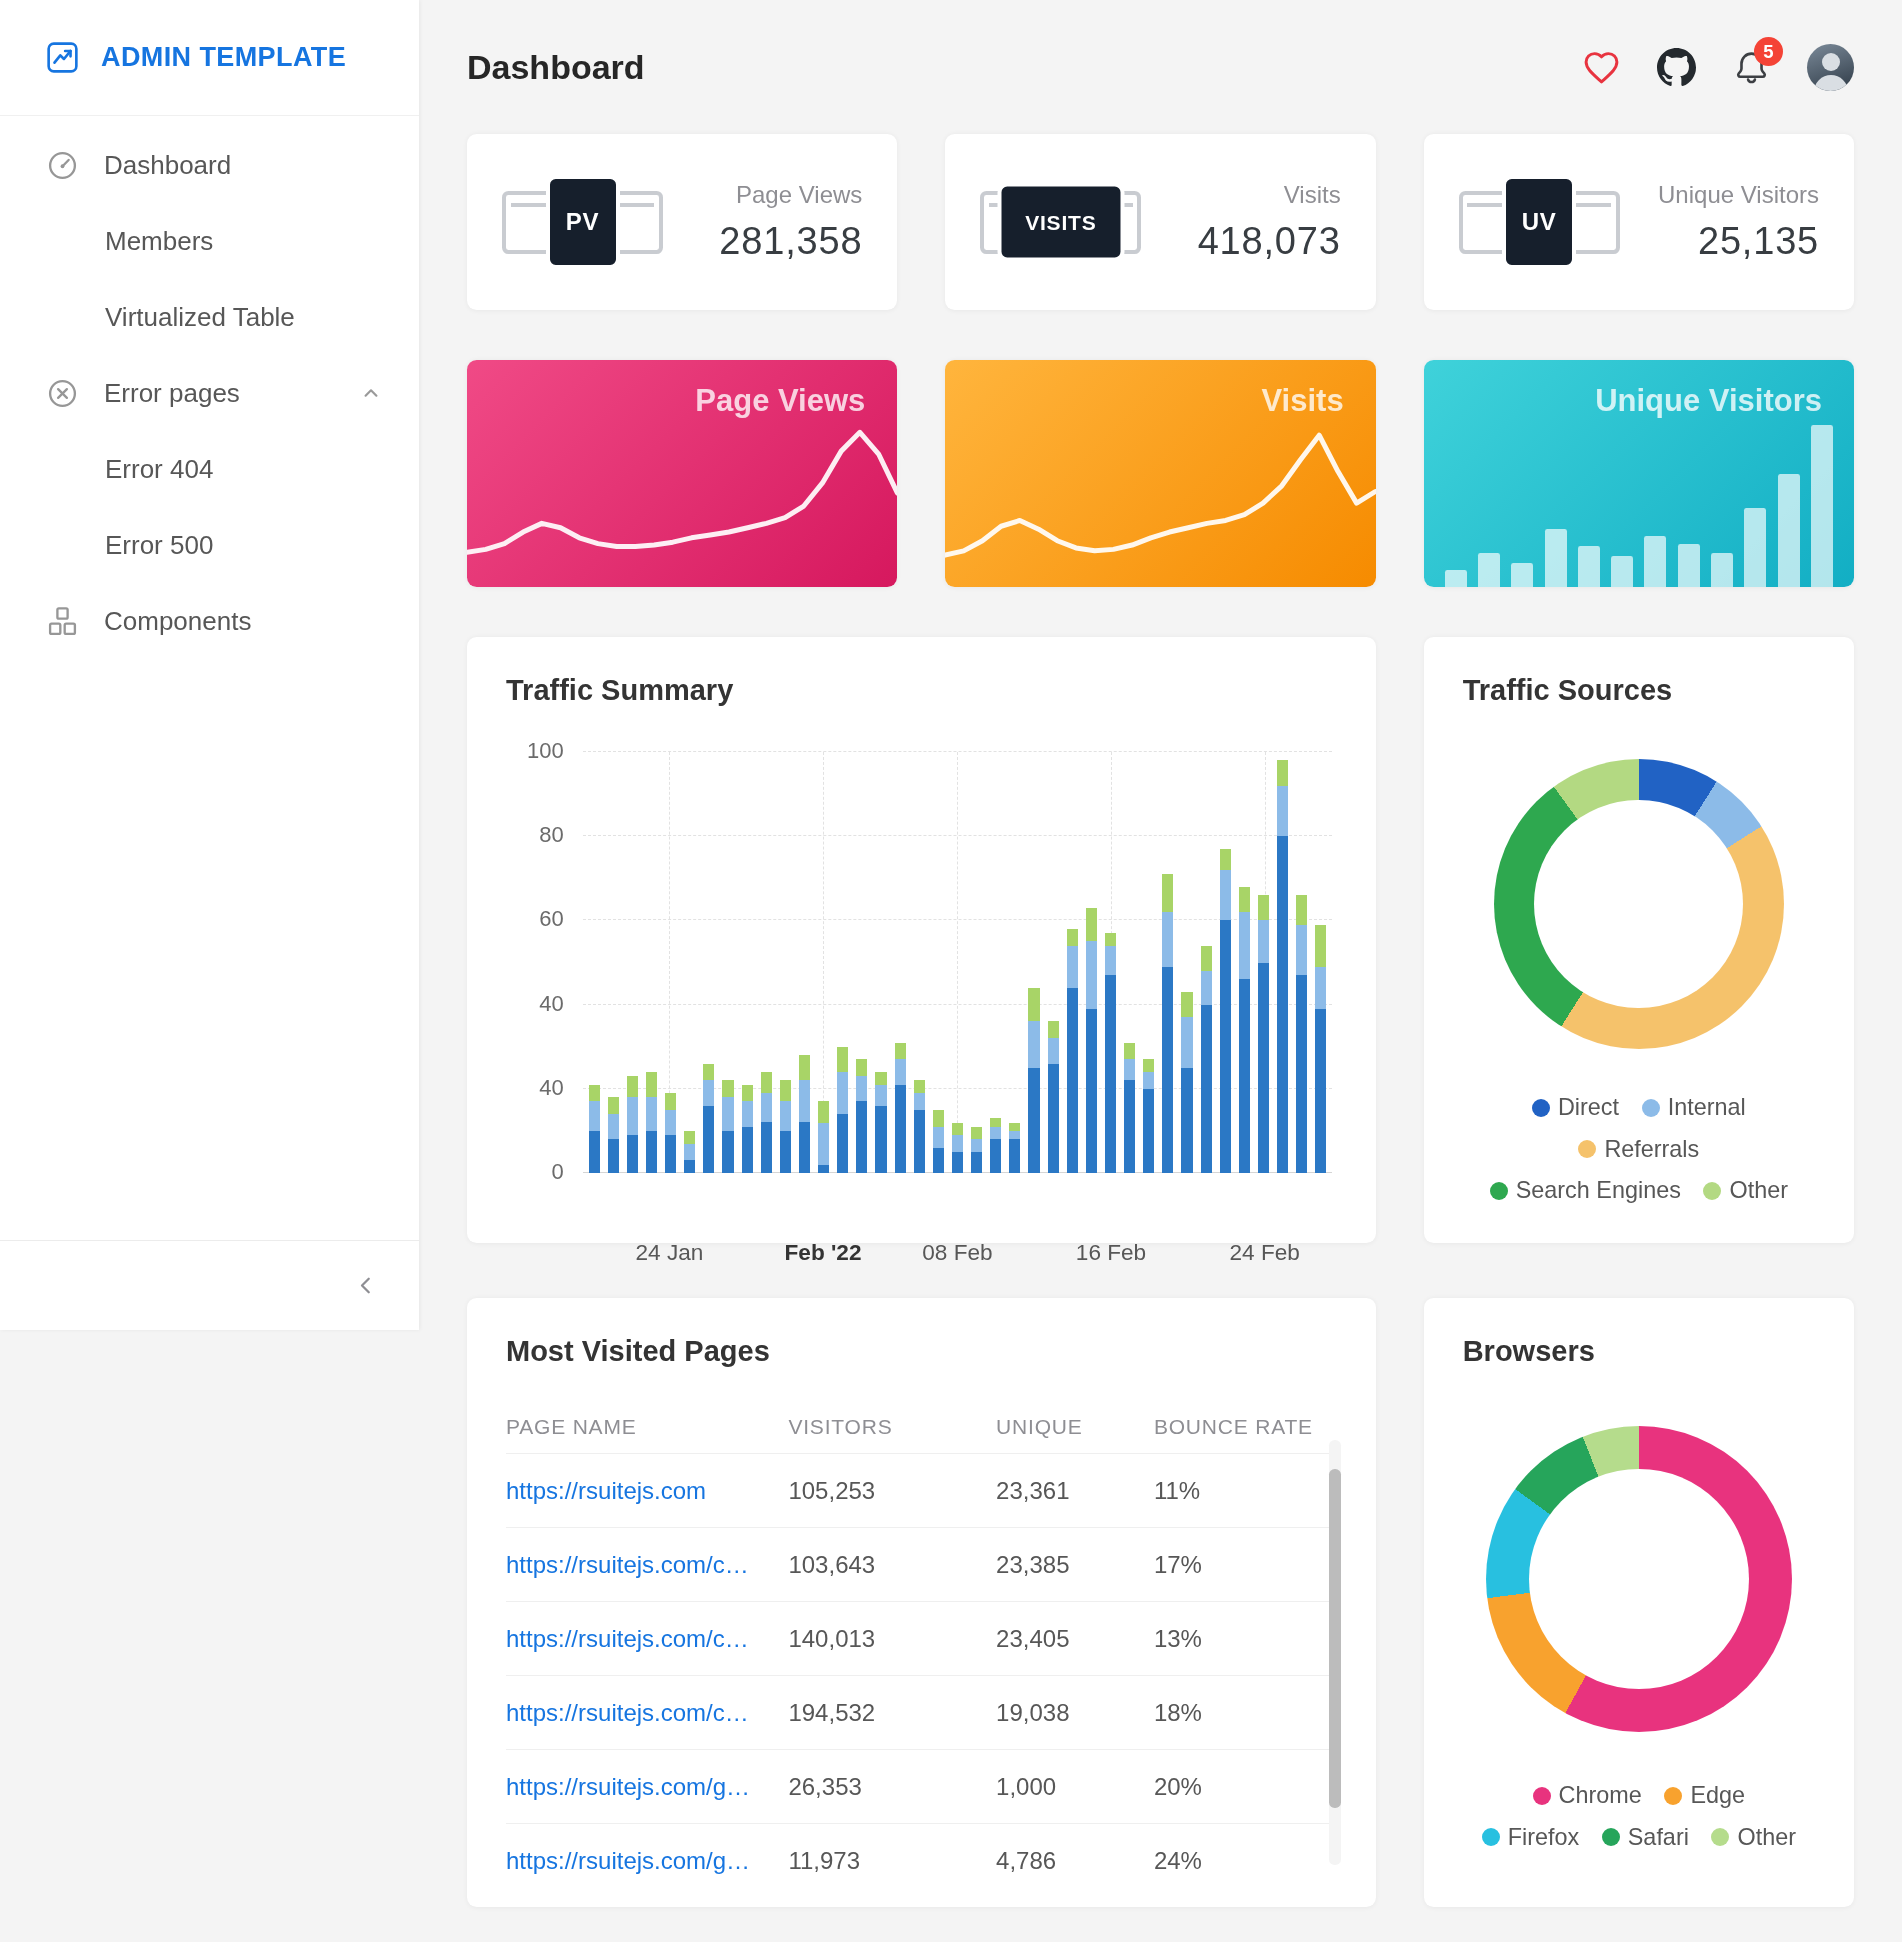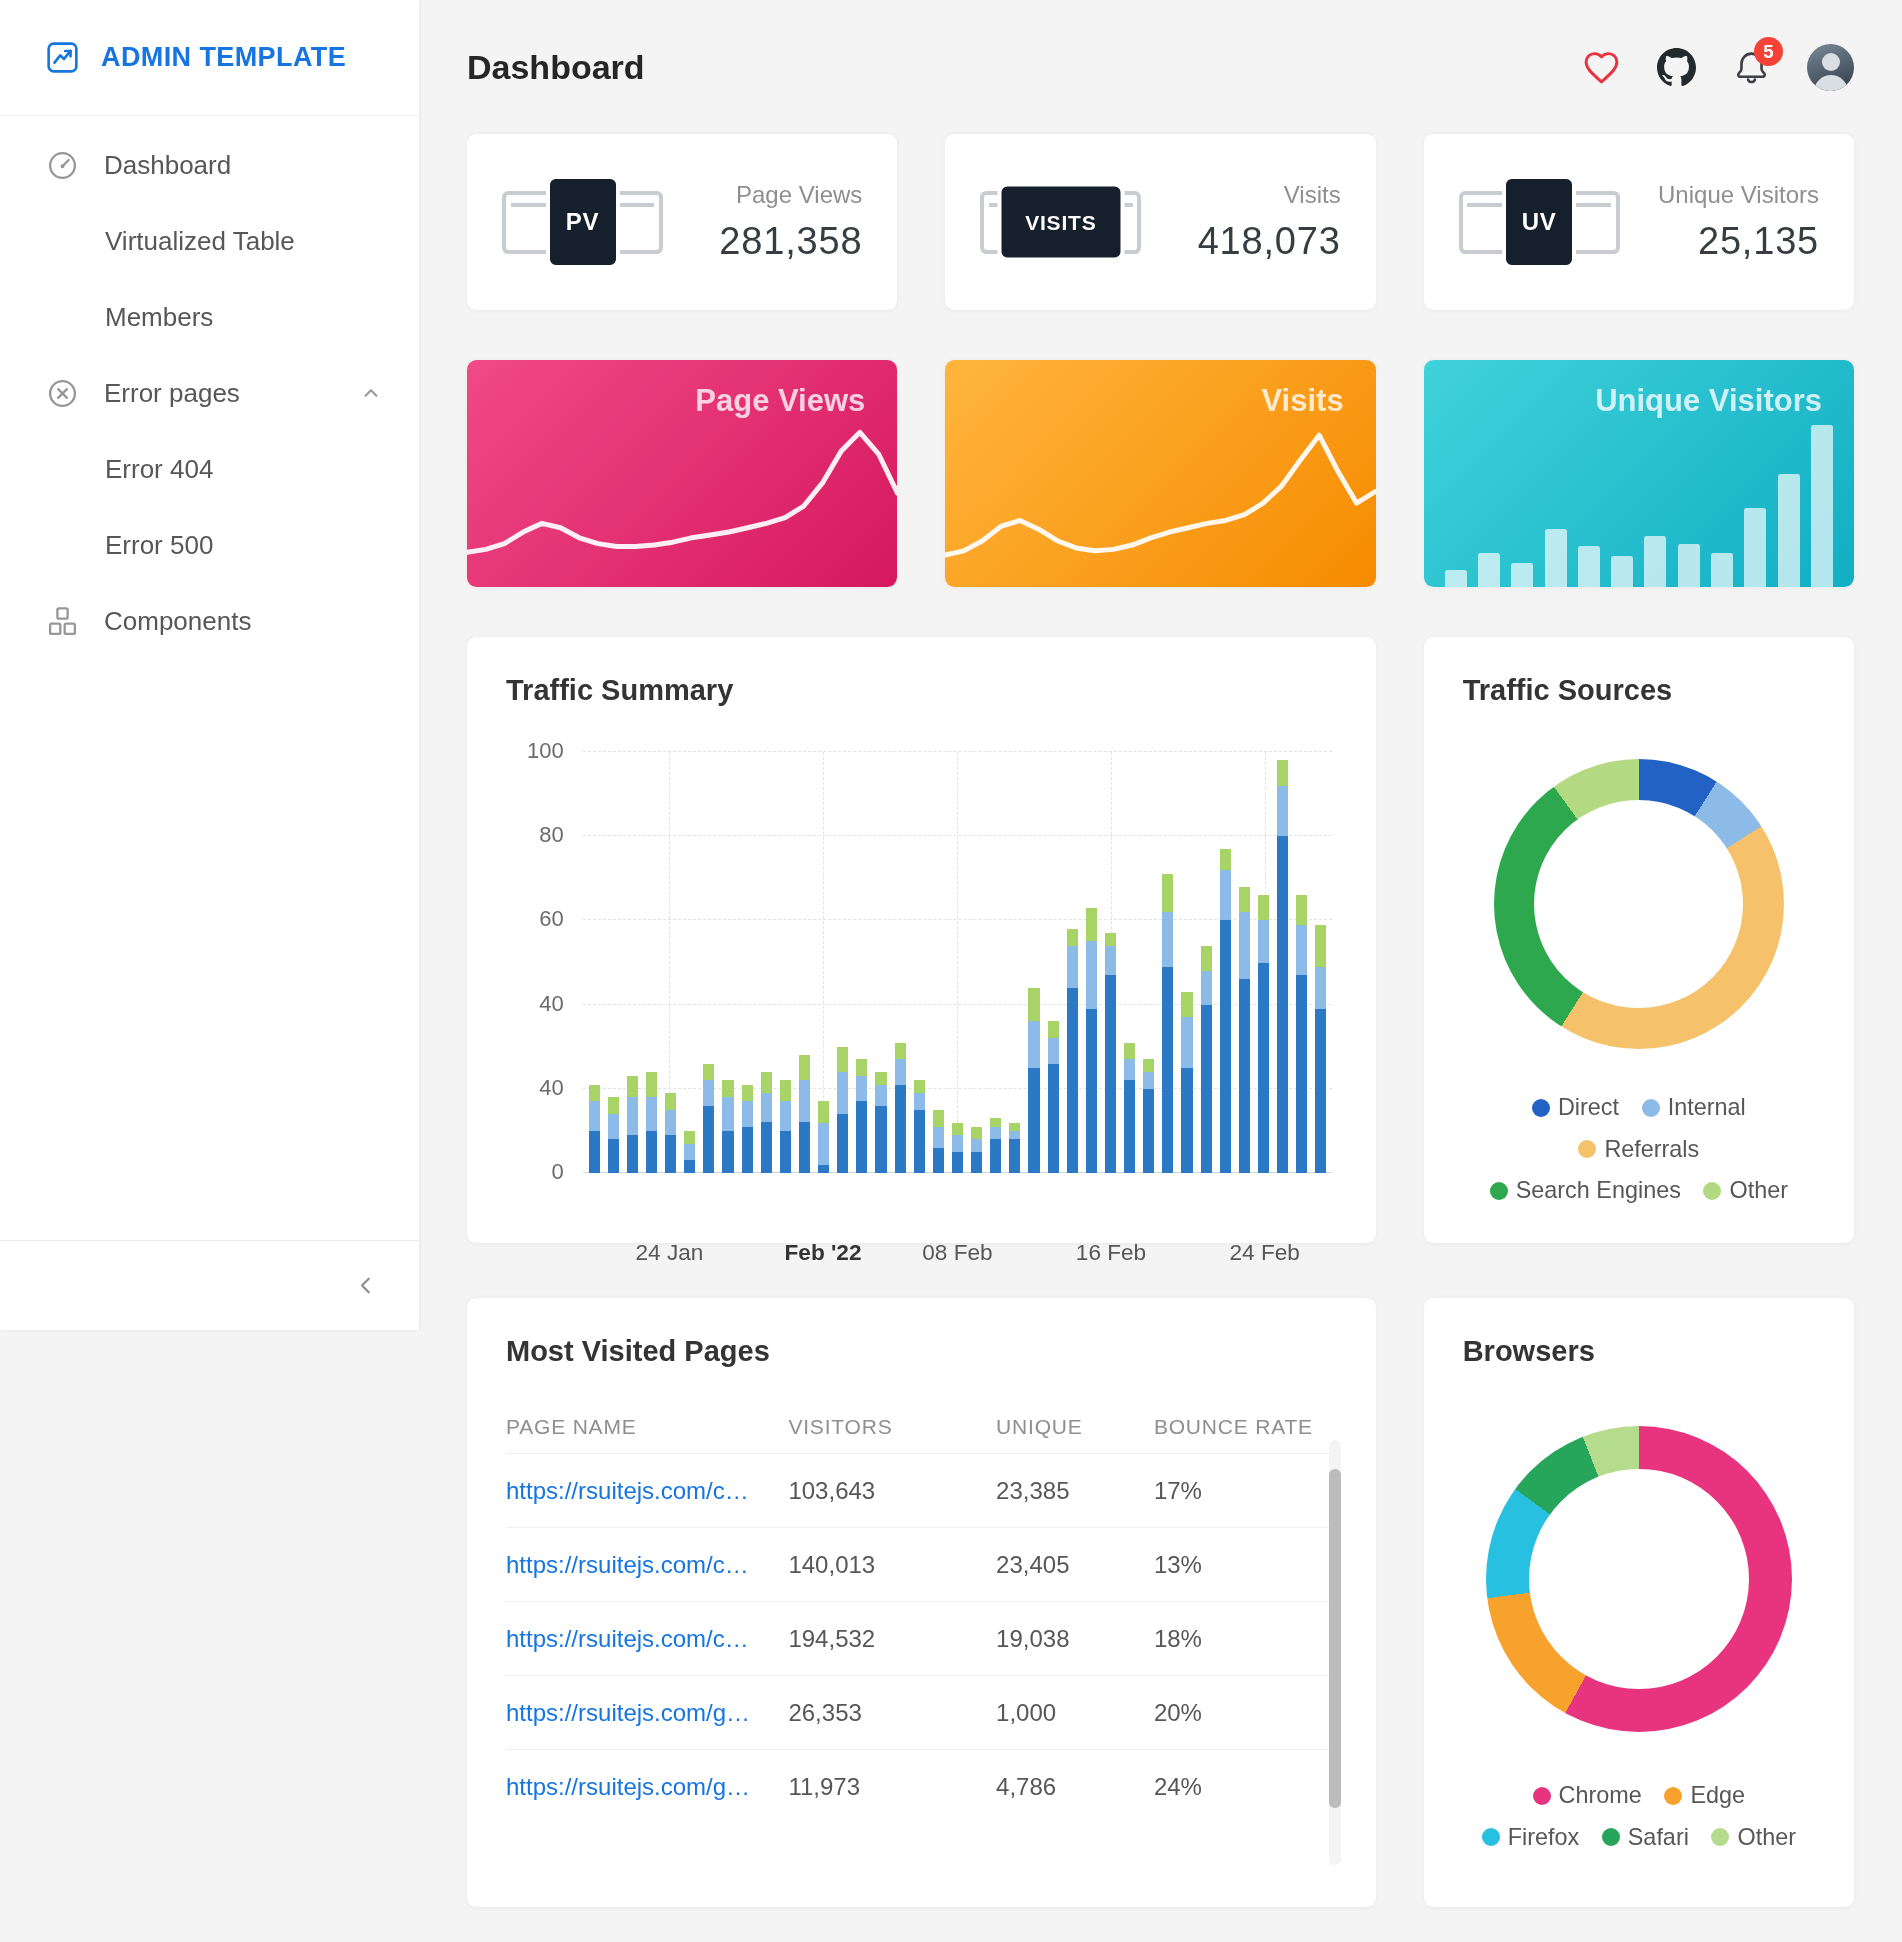--- a/index.html
+++ b/index.html
@@ -121,24 +121,24 @@
   <nav class="nav">
     <div class="nav-item">
       <svg class="nav-icon" viewBox="0 0 24 24">
         <circle cx="12" cy="12" r="8.5" fill="none" stroke="currentColor" stroke-width="1.6"></circle>
         <line x1="12" y1="12.5" x2="16.2" y2="8.2" stroke="currentColor" stroke-width="1.6" stroke-linecap="round"></line>
         <circle cx="12" cy="12.5" r="1.3" fill="currentColor"></circle>
       </svg>
       <span>Dashboard</span>
     </div>
     <div class="nav-item sub">
+      <span>Members</span>
+    </div>
+    <div class="nav-item sub">
       <span>Virtualized Table</span>
-    </div>
-    <div class="nav-item sub">
-      <span>Members</span>
     </div>
     <div class="nav-item">
       <svg class="nav-icon" viewBox="0 0 24 24">
         <circle cx="12" cy="12" r="8.5" fill="none" stroke="currentColor" stroke-width="1.6"></circle>
         <line x1="9" y1="9" x2="15" y2="15" stroke="currentColor" stroke-width="1.6" stroke-linecap="round"></line>
         <line x1="15" y1="9" x2="9" y2="15" stroke="currentColor" stroke-width="1.6" stroke-linecap="round"></line>
       </svg>
       <span>Error pages</span>
       <svg class="chev" viewBox="0 0 24 24">
         <polyline points="7,14.5 12,9.5 17,14.5" fill="none" stroke="currentColor" stroke-width="2" stroke-linecap="round" stroke-linejoin="round"></polyline>
@@ -509,20 +509,26 @@
       <h2 class="panel-title">Most Visited Pages</h2>
       <div class="table">
         <div class="thead">
           <span>PAGE NAME</span>
           <span>VISITORS</span>
           <span>UNIQUE</span>
           <span>BOUNCE RATE</span>
         </div>
         <div>
             <div class="trow">
+              <span class="page">https://rsuitejs.com</span>
+              <span>105,253</span>
+              <span>23,361</span>
+              <span>11%</span>
+            </div>
+            <div class="trow">
               <span class="page">https://rsuitejs.com/c…</span>
               <span>103,643</span>
               <span>23,385</span>
               <span>17%</span>
             </div>
             <div class="trow">
               <span class="page">https://rsuitejs.com/c…</span>
               <span>140,013</span>
               <span>23,405</span>
               <span>13%</span>

